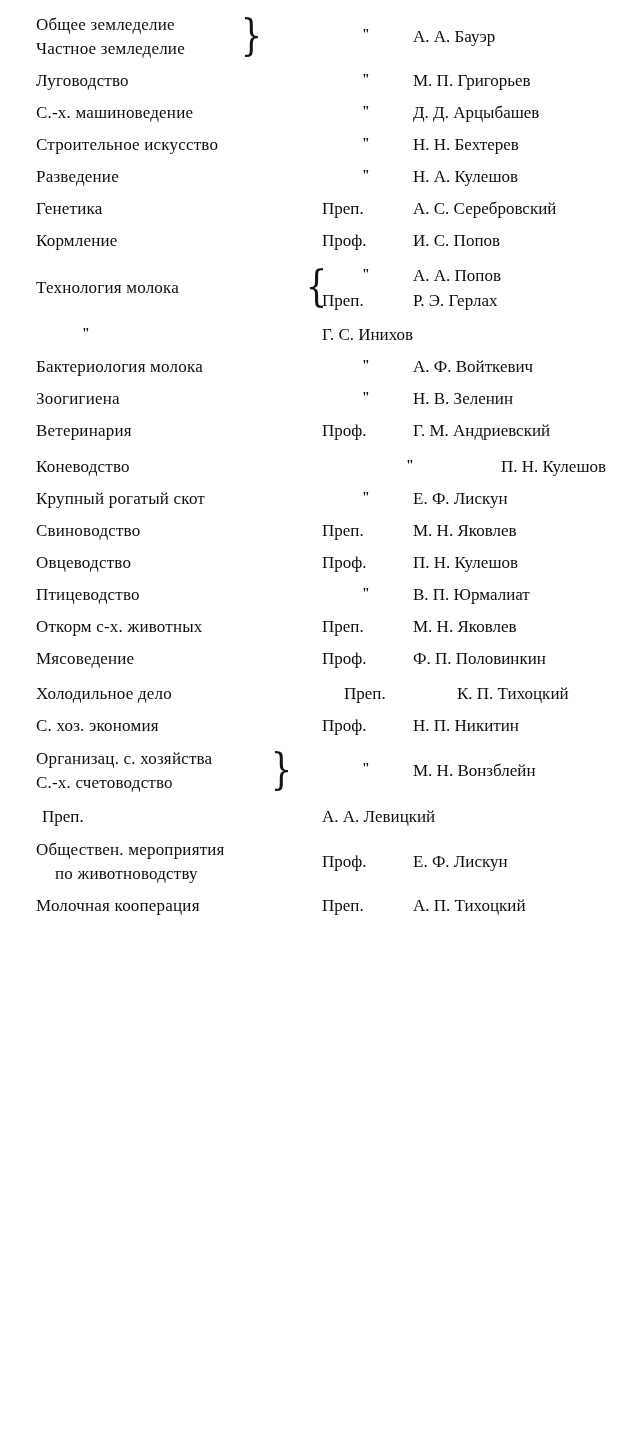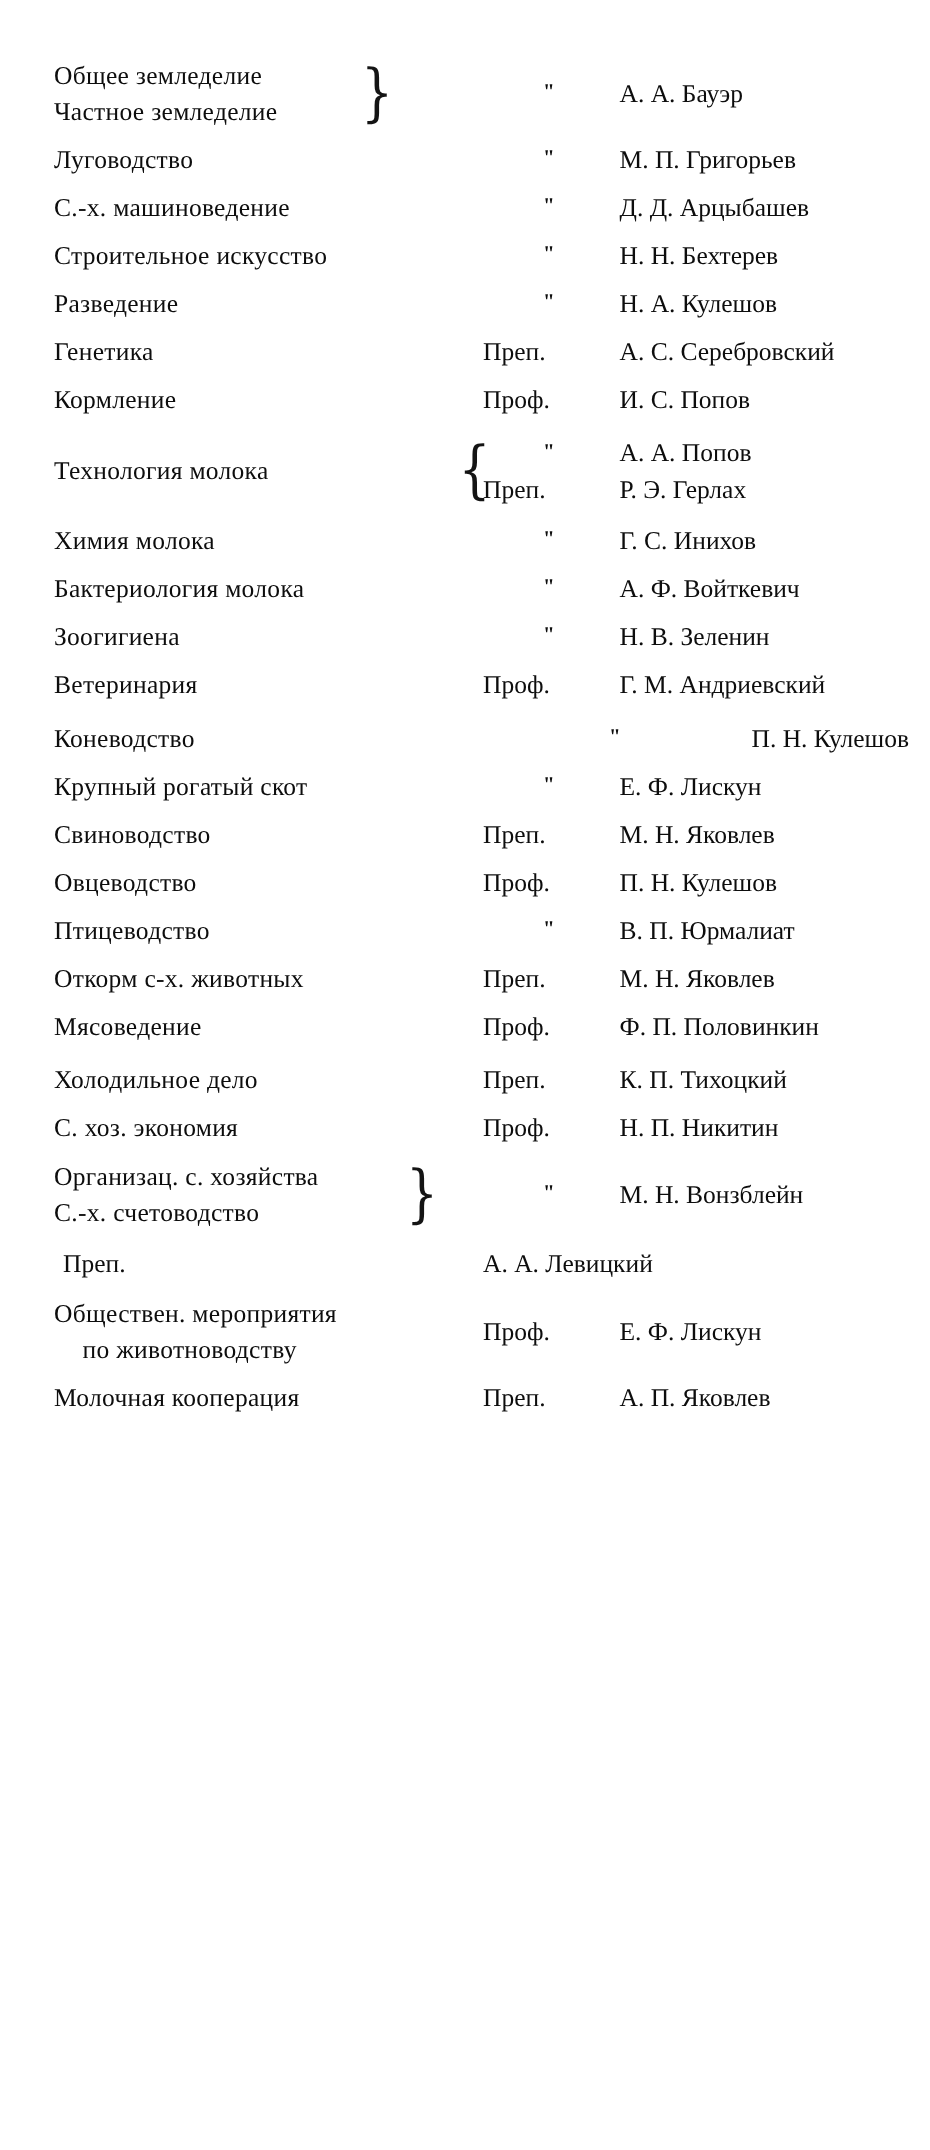--- a/index.html
+++ b/index.html
@@ -7,35 +7,35 @@
     width: 620px; height: 1433px;
     background: #ffffff;
     font-family: "Liberation Serif", "DejaVu Serif", serif;
     color: #0d0d0d;
     overflow: hidden;
   }
   .page {
     position: relative;
     width: 496px; height: 1433px;
     box-sizing: border-box;
-    padding: 34px 0 0 36px;
+    padding: 8px 0 0 36px;
   }
   .table { width: 570px; }
   .row {
     position: relative;
     display: grid;
     grid-template-columns: 280px 91px auto;
     align-items: center;
     height: 32px;
   }
   .row.two-line { height: 57px; }
   .row.tech { height: 62px; }
   
   .row:nth-child(13) { margin-top: 4px; gap: 44px; }
-  .row:nth-child(20) { margin-top: 3px; }
+  .row:nth-child(20) { margin-top: 3px; gap: 22px; }
   .row:nth-child(23) { margin-top: 2px; }
 
   .cell { font-size: 17px; line-height: 24px; }
   .cell-subject { letter-spacing: 0.2px; }
   .subject-line { white-space: nowrap; }
   .subject-line.indent { padding-left: 19px; }
   .cell-rank { padding-left: 6px; position: relative; white-space: nowrap; }
   .cell-name { padding-left: 6px; white-space: nowrap; }
 
   .ditto {
@@ -127,23 +127,20 @@
           <div class="line"><span class="ditto">"</span></div>
           <div class="line"><span class="rank-text">Преп.</span></div>
         </div>
         <div class="cell cell-name">
           <div class="line"><span class="name-text">А. А. Попов</span></div>
           <div class="line"><span class="name-text">Р. Э. Герлах</span></div>
         </div>
         <span class="brace brace-left">{</span>
       </div>
       <div class="row">
-        <div class="cell cell-subject">
-          <div class="subject-line">Химия молока</div>
-        </div>
         <div class="cell cell-rank"><span class="ditto">"</span></div>
         <div class="cell cell-name"><span class="name-text">Г. С. Инихов</span></div>
       </div>
       <div class="row">
         <div class="cell cell-subject">
           <div class="subject-line">Бактериология молока</div>
         </div>
         <div class="cell cell-rank"><span class="ditto">"</span></div>
         <div class="cell cell-name"><span class="name-text">А. Ф. Войткевич</span></div>
       </div>
@@ -243,16 +240,16 @@
           <div class="subject-line indent">по животноводству</div>
         </div>
         <div class="cell cell-rank"><span class="rank-text">Проф.</span></div>
         <div class="cell cell-name"><span class="name-text">Е. Ф. Лискун</span></div>
       </div>
       <div class="row">
         <div class="cell cell-subject">
           <div class="subject-line">Молочная кооперация</div>
         </div>
         <div class="cell cell-rank"><span class="rank-text">Преп.</span></div>
-        <div class="cell cell-name"><span class="name-text">А. П. Яковлев</span></div>
+        <div class="cell cell-name"><span class="name-text">А. П. Тихоцкий</span></div>
       </div>
     </div>
 </div>
 
 </body></html>

